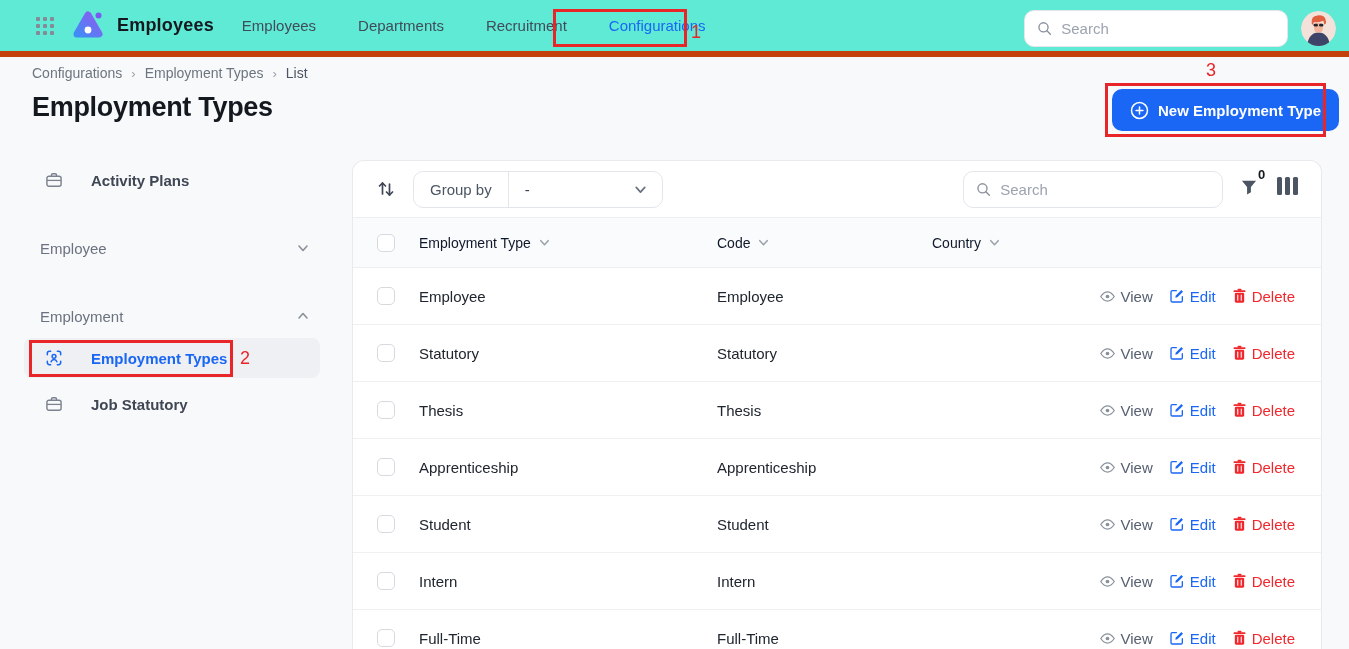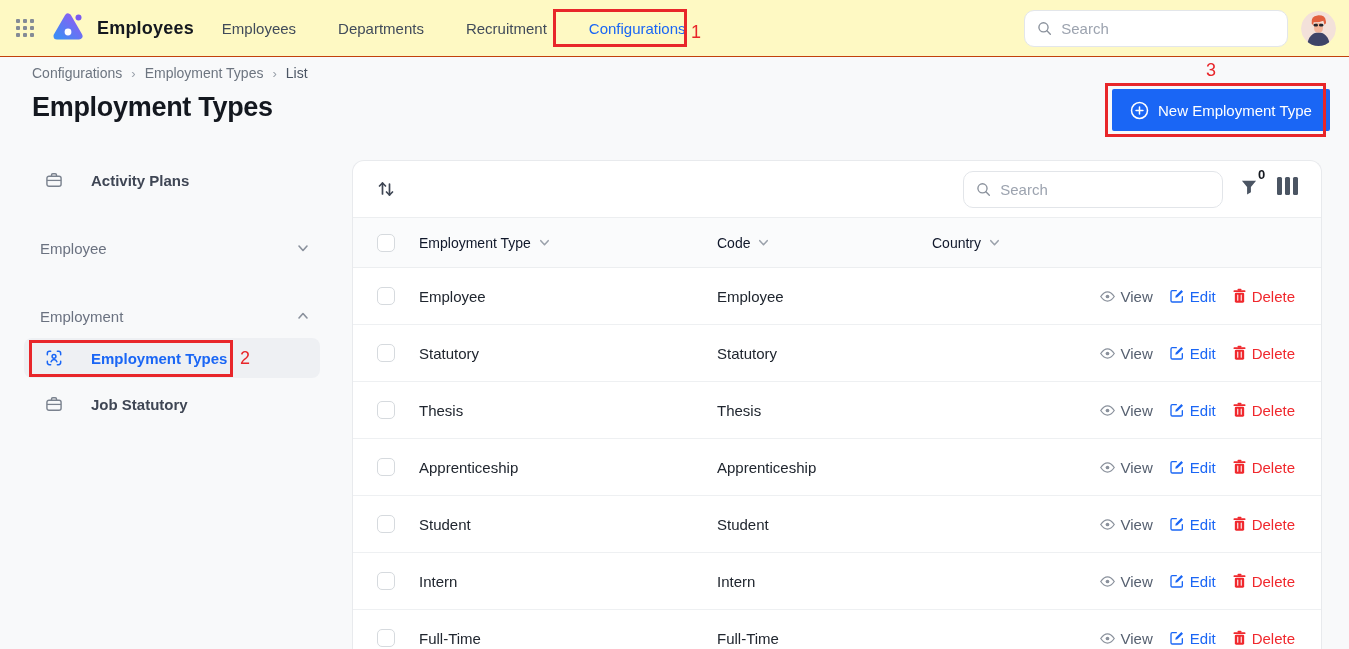--- a/index.html
+++ b/index.html
@@ -1,43 +1,43 @@
 <!DOCTYPE html>
 <html><head>
 <meta charset="utf-8">
 <style>
   * { margin:0; padding:0; box-sizing:border-box; }
   html,body { width:1349px; height:649px; }
   body { font-family:"Liberation Sans", sans-serif; background:#f8f9fa; overflow:hidden; }
   #app { position:relative; width:1349px; height:649px; }
 
   
-  .topbar { position:absolute; left:0; top:0; width:1349px; height:57px; background:#fef9c3;
-            border-bottom:1px solid #c2410c; display:flex; align-items:center; }
+  .topbar { position:absolute; left:0; top:0; width:1349px; height:57px; background:#5eead4;
+            border-bottom:6px solid #c2410c; display:flex; align-items:center;padding-left:20px; }
   .grid-icon { margin-left:16px; display:grid; grid-template-columns:repeat(3,4px); grid-gap:3px; cursor:pointer; }
   .grid-icon span { width:4px; height:4px; border-radius:1px; background:#848b96; }
   .logo { margin-left:18px; width:32px; height:32px; }
   .app-title { margin-left:13px; font-size:18px; font-weight:700; color:#14181f; letter-spacing:.2px; }
   .topnav { display:flex; gap:42px; margin-left:28px; }
   .topnav a { font-size:15px; color:#414b5a; text-decoration:none; cursor:pointer; }
   .topnav a.active { color:#1a66f5; }
   .top-search { position:absolute; left:1024px; top:10px; width:264px; height:37px; border:1px solid #e3e6ea;
                 border-radius:10px; background:#fff; display:flex; align-items:center; padding:0 12px; }
   .top-search input { border:none; outline:none; font-size:15px; color:#374151; width:100%; margin-left:9px; background:transparent; }
   .top-search input::placeholder { color:#9ca3af; }
   .avatar { position:absolute; left:1301px; top:11px; width:35px; height:35px; border-radius:50%; overflow:hidden; cursor:pointer; }
 
   
   .breadcrumb { position:absolute; left:32px; top:65px; font-size:14px; color:#6d7580; display:flex; gap:9px; align-items:center; }
   .breadcrumb .sep { color:#9aa1ab; font-size:13px; }
   .breadcrumb .crumb { cursor:pointer; }
   .breadcrumb .crumb.current { color:#4b5563; }
   .page-title { position:absolute; left:32px; top:92px; font-size:27px; font-weight:800; color:#14181f; letter-spacing:-.3px; }
   .new-btn { position:absolute; left:1112px; top:89px; height:42px; padding:0 18px; background:#1a66f5; color:#fff;
-             border:none; border-radius:2px; font-size:15px; font-weight:400; display:flex; align-items:center; gap:9px;
+             border:none; border-radius:10px; font-size:15px; font-weight:700; display:flex; align-items:center; gap:9px;
              cursor:pointer; font-family:"Liberation Sans",sans-serif; }
 
   
   .side-item { position:absolute; left:24px; width:296px; height:40px; display:flex; align-items:center; gap:27px;
                padding-left:20px; border-radius:8px; cursor:pointer; }
   .side-item .lbl { font-size:15px; font-weight:700; color:#3f4654; }
   .side-item.active { background:#eef0f3; }
   .side-item.active .lbl { color:#1a66f5; }
   .side-group { position:absolute; left:24px; width:296px; height:30px; display:flex; align-items:center;
                 padding-left:16px; cursor:pointer; }
@@ -207,20 +207,29 @@
       <div class="sort-btn">
         <svg width="18" height="22" viewBox="0 0 18 22">
           <g stroke="#3f4654" stroke-width="1.7" stroke-linecap="round" stroke-linejoin="round" fill="none">
             <line x1="5.5" y1="16" x2="5.5" y2="5"></line>
               <polyline points="2.5,8 5.5,5 8.5,8"></polyline>
             <line x1="12.5" y1="6" x2="12.5" y2="17"></line>
               <polyline points="9.5,14 12.5,17 15.5,14"></polyline>
           </g>
         </svg>
       </div>
+      <div class="groupby">
+        <span class="gb-label">Group by</span>
+        <span class="gb-value">-</span>
+        <span class="chev">
+          <svg width="15" height="15" viewBox="0 0 14 14">
+              <polyline points="3,5 7,9.5 11,5" fill="none" stroke="#6b7280" stroke-width="1.6" stroke-linecap="round" stroke-linejoin="round"></polyline>
+            </svg>
+        </span>
+      </div>
       <div class="tb-search">
         <svg width="17" height="17" viewBox="0 0 20 20">
           <circle cx="8.5" cy="8.5" r="6" fill="none" stroke="#8a919c" stroke-width="1.8"></circle>
           <line x1="13" y1="13" x2="17.5" y2="17.5" stroke="#8a919c" stroke-width="1.8" stroke-linecap="round"></line>
         </svg>
         <input type="text" placeholder="Search" style="">
       </div>
       <div class="filter-wrap">
         <svg width="20" height="20" viewBox="0 0 24 24">
             <path d="M3.5 4.5 H20.5 L14.3 12 V18.3 L9.7 21 V12 Z" fill="#4b5563"></path>

